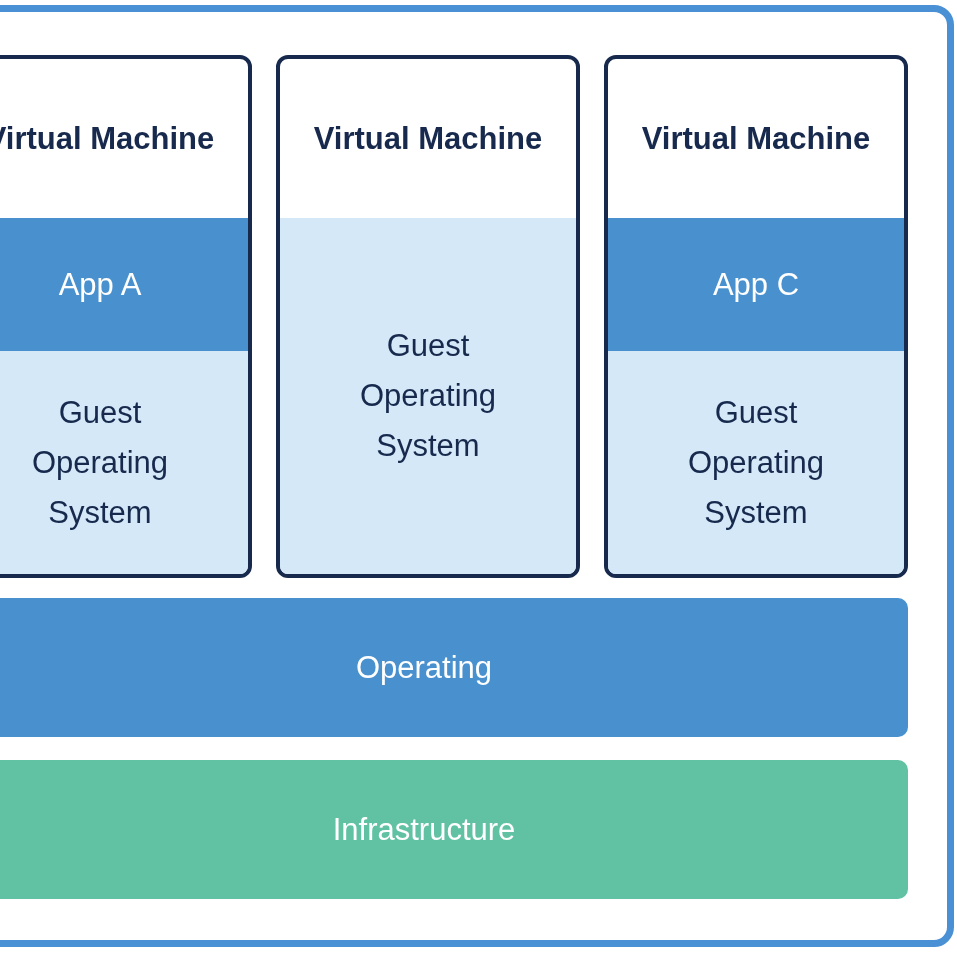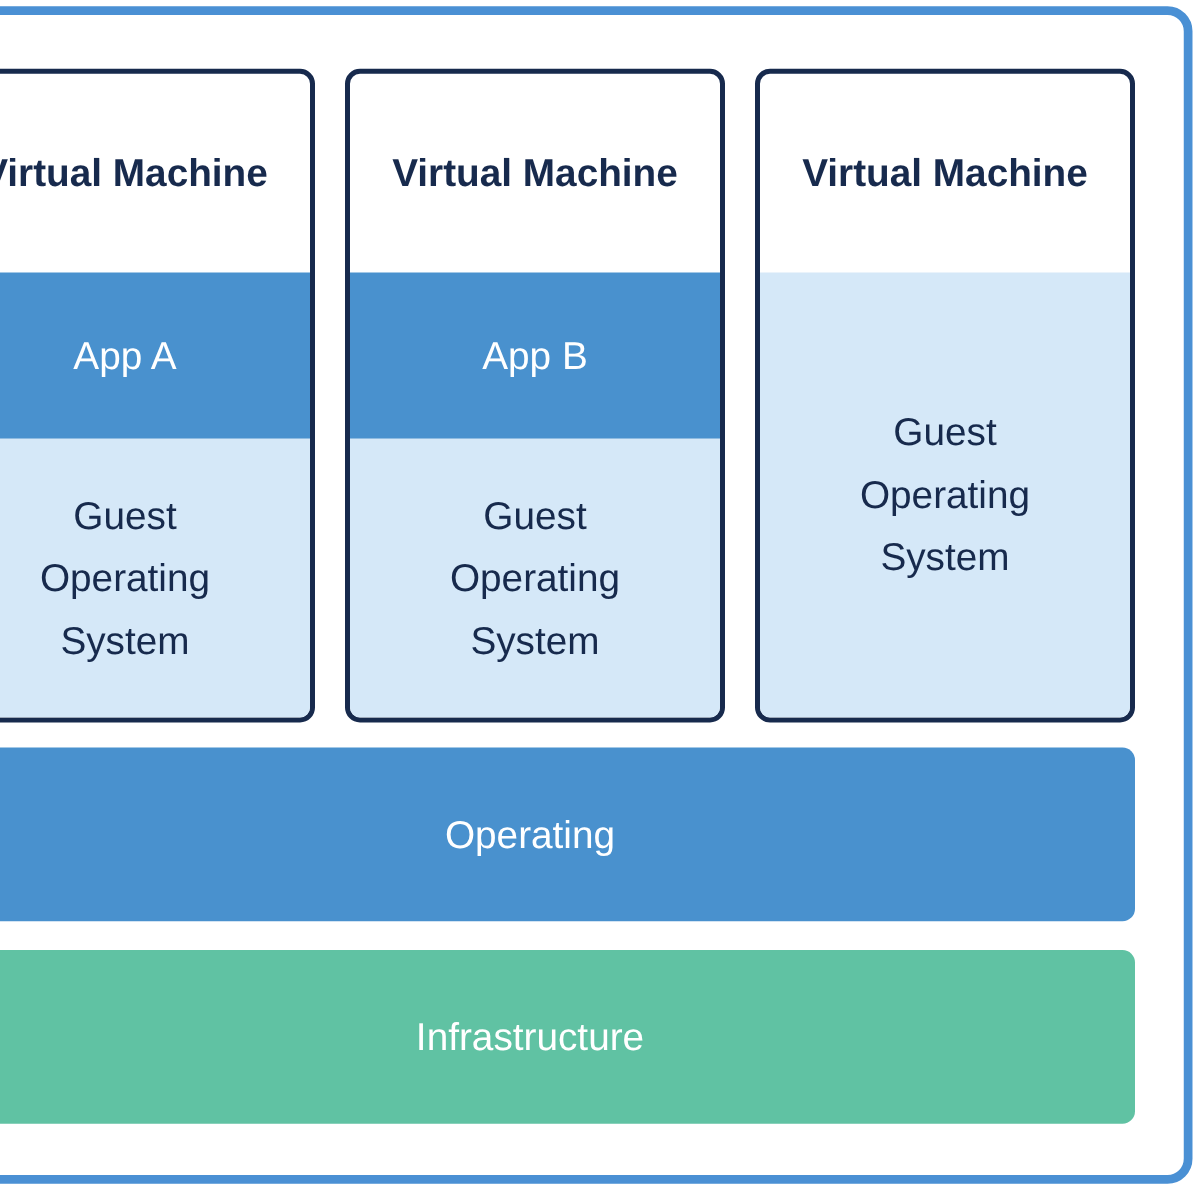--- a/index.html
+++ b/index.html
@@ -95,30 +95,30 @@
     <div class="vm-app">App A</div>
     <div class="vm-guest">
       <span>Guest</span>
       <span>Operating</span>
       <span>System</span>
     </div>
   </div>
 
   <div class="vm vm-2">
     <div class="vm-title">Virtual Machine</div>
-    <div class="vm-app">App B</div>
     <div class="vm-guest">
       <span>Guest</span>
       <span>Operating</span>
       <span>System</span>
     </div>
   </div>
 
   <div class="vm vm-3">
     <div class="vm-title">Virtual Machine</div>
+    <div class="vm-app">App C</div>
     <div class="vm-guest">
       <span>Guest</span>
       <span>Operating</span>
       <span>System</span>
     </div>
   </div>
 
   <div class="layer-bar layer-hypervisor">
     <span>Operating</span>
   </div>

